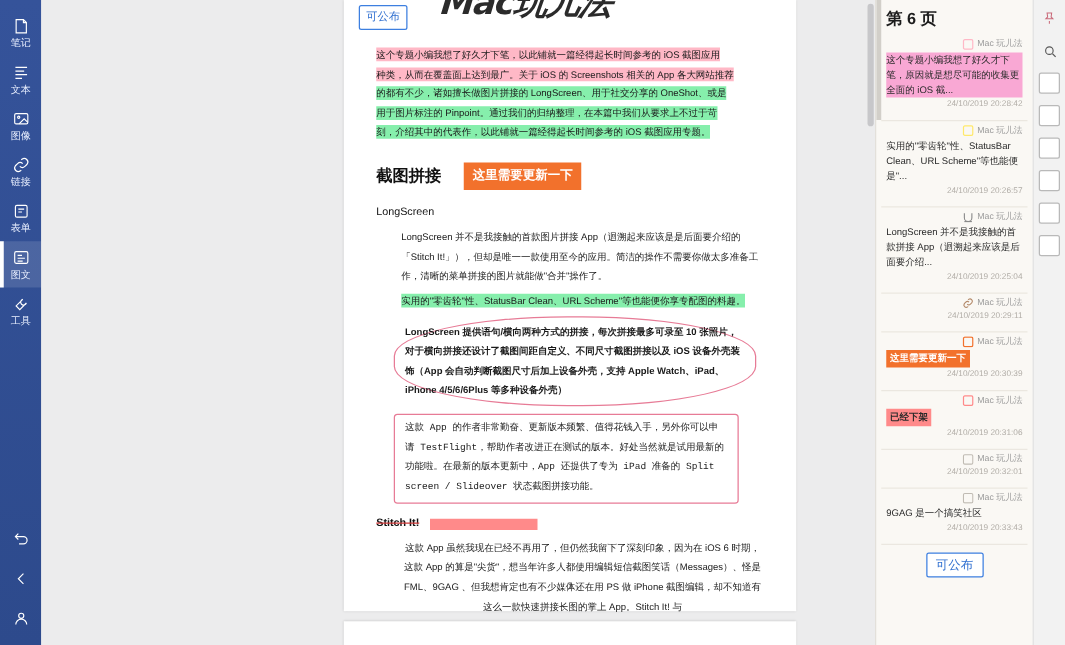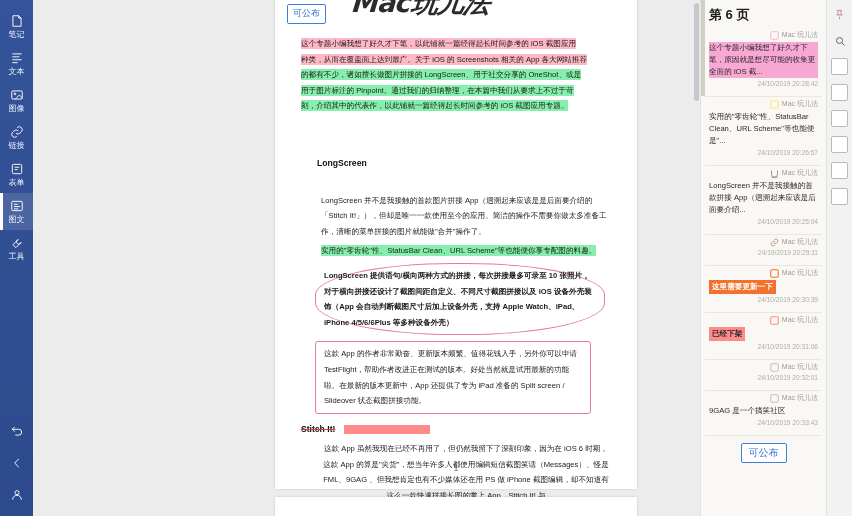--- a/index.html
+++ b/index.html
@@ -130,23 +130,23 @@
   .h2 {
     font-size: 13px;
     font-weight: bold;
     color: #111;
     margin: 0;
     display: inline-block;
     vertical-align: middle;
   }
   .h3 {
     font-size: 8.6px;
-    font-weight: bold;
+    font-weight: normal;
     color: #111;
-    margin: 16px;
+    margin: 0;
   }
   .h3-strike {
     font-size: 8.6px;
     font-weight: bold;
     color: #111;
     margin: 0;
     display: inline-block;
     text-decoration: line-through;
     text-decoration-color: #d03a3a;
   }
@@ -402,38 +402,42 @@
         <p class="para">
           <span class="hl-pink">这个专题小编我想了好久才下笔，以此铺就一篇经得起长时间参考的 iOS 截图应用</span><br>
           <span class="hl-pink">种类，从而在覆盖面上达到最广。关于 iOS 的 Screenshots 相关的 App 各大网站推荐</span><br>
           <span class="hl-yellow">的都有不少，诸如擅长做图片拼接的 LongScreen、用于社交分享的 OneShot、或是</span><br>
           <span class="hl-yellow">用于图片标注的 Pinpoint。通过我们的归纳整理，在本篇中我们从要求上不过于苛</span><br>
           <span class="hl-yellow">刻，介绍其中的代表作，以此铺就一篇经得起长时间参考的 iOS 截图应用专题。</span>
         </p>
 
         <div style="height:16px"></div>
 
+        <div>
+          <span class="h2">截图拼接</span>
+          <span class="hl-orange-box" style="margin-left:16px;">这里需要更新一下</span>
+        </div>
 
         <div style="height:10px"></div>
 
         <div class="h3">LongScreen</div>
 
         <div style="height:5px"></div>
 
         <p class="para" style="padding-left:20px;">LongScreen 并不是我接触的首款图片拼接 App（迴溯起来应该是是后面要介绍的「Stitch It!」），但却是唯一一款使用至今的应用。简洁的操作不需要你做太多准备工作，清晰的菜单拼接的图片就能做"合并"操作了。</p>
 
         <p class="para" style="padding-left:20px; margin-top:4px;">
           <span class="hl-yellow">实用的"零齿轮"性、StatusBar Clean、URL Scheme"等也能便你享专配图的料趣。</span>
         </p>
 
         <div class="ellipse-note" style="margin-left:14px; margin-right:6px;font-weight:bold;">
           <span>LongScreen 提供语句/横向两种方式的拼接，每次拼接最多可录至 10 张照片，对于横向拼接还设计了截图间距自定义、不同尺寸截图拼接以及 iOS 设备外壳装饰（App 会自动判断截图尺寸后加上设备外壳，支持 Apple Watch、iPad、iPhone 4/5/6/6Plus 等多种设备外壳）</span>
         </div>
 
-        <div class="rect-note" style="margin-left:14px; margin-right:20px;">
+        <div class="rect-note" style="margin-left:14px; margin-right:20px;font-family:Liberation Mono, monospace;">
           <span>这款 App 的作者非常勤奋、更新版本频繁、值得花钱入手，另外你可以申请 TestFlight，帮助作者改进正在测试的版本。好处当然就是试用最新的功能啦。在最新的版本更新中，App 还提供了专为 iPad 准备的 Split screen / Slideover 状态截图拼接功能。</span>
         </div>
 
         <div style="height:8px"></div>
 
         <div>
           <span class="h3-strike">Stitch It!</span>
           <span class="redbar" style="width:86px; margin-left:6px;"></span>
         </div>
 

